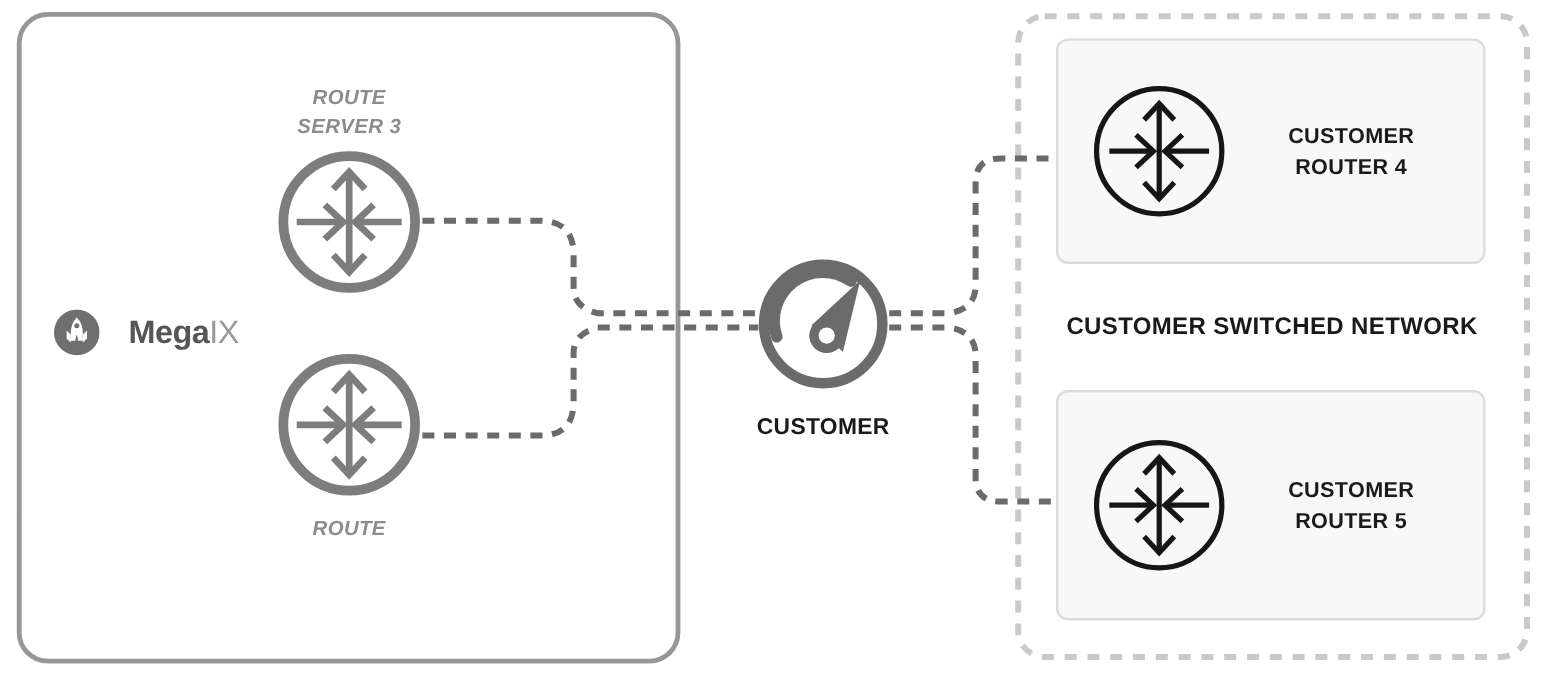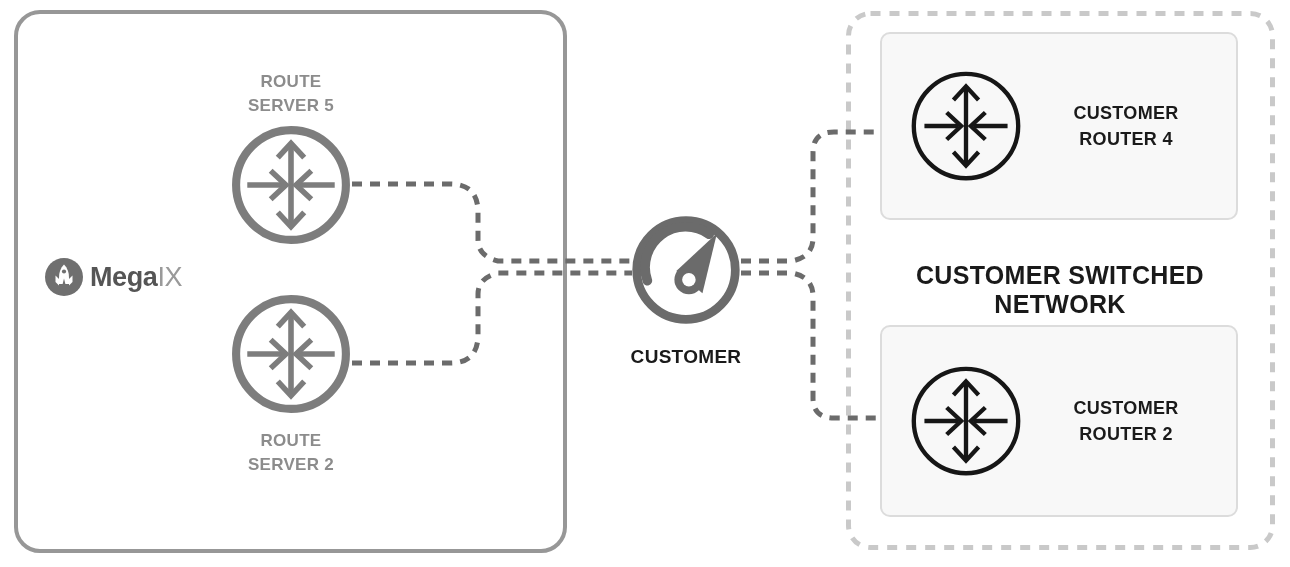--- a/index.html
+++ b/index.html
@@ -23,30 +23,31 @@
   .canvas{position:relative;width:1290px;height:567px;background:var(--bg);overflow:hidden;}
 
   
   .exchange-box{
     position:absolute;left:14px;top:10px;width:553px;height:543px;
     border:4px solid var(--exchange-border);border-radius:26px;background:transparent;
   }
 
   
   .brand{position:absolute;left:45px;top:258px;display:flex;align-items:center;gap:7px;}
-  .brand-text{font-size:27px;font-weight:700;color:var(--brand-primary);letter-spacing:-0.4px;line-height:38px;}
+  .brand-text{font-size:27px;font-weight:700;color:var(--brand-primary);letter-spacing:-0.4px;line-height:38px;margin-left:17px;}
   .brand-text .ix{font-weight:500;color:var(--brand-secondary);}
 
   
   .rs-group{position:absolute;width:170px;text-align:center;}
   .rs-group.rs1{left:206px;top:70px;}
   .rs-group.rs2{left:206px;top:293px;}
   .node-label{
     font-size:17px;font-weight:700;line-height:24px;letter-spacing:0.3px;
     color:var(--node-gray-label);
+    font-style:italic;
   }
   .rs1 .node-label{margin-bottom:6px;}
   .rs2 .node-label{margin-top:14px;}
   .router{display:block;margin:0 auto;}
   .router--gray{color:var(--node-gray);--ring-w:8;--arrow-w:5.5;}
   .router--black{color:var(--router-black);--ring-w:4.5;--arrow-w:4.5;}
 
   
   .connectors{position:absolute;left:0;top:0;width:1290px;height:567px;pointer-events:none;}
   .connector-path{fill:none;stroke:var(--connector);stroke-width:5;stroke-dasharray:10 8;}
@@ -64,21 +65,21 @@
     display:flex;align-items:center;padding-left:26px;
   }
   .inner-box.box1{top:32px;height:188px;}
   .inner-box.box2{top:325px;height:192px;}
   .router-label{
     flex:1;text-align:center;padding-right:8px;
     font-size:18px;font-weight:700;line-height:26px;letter-spacing:0.3px;color:var(--text-dark);
   }
   .network-title{
     position:absolute;left:848px;top:261px;width:424px;text-align:center;
-    font-size:25px;font-weight:700;letter-spacing:0.3px;color:var(--text-dark);
+    font-size:20px;font-weight:700;letter-spacing:0.3px;color:var(--text-dark);
   }
 </style>
 </head>
 <body>
 
 <svg width="0" height="0" style="position:absolute" aria-hidden="true">
   <defs>
     <symbol id="router-glyph" viewBox="0 0 120 120">
       <circle cx="60" cy="60" r="54" fill="none" stroke="currentColor" style="stroke-width:var(--ring-w,6)"></circle>
       <g fill="none" stroke="currentColor" stroke-linejoin="miter" style="stroke-width:var(--arrow-w,6)">
@@ -114,34 +115,33 @@
       <path fill="#ffffff" d="M27.5 17.5 L24 21 L24 27.5 L27.5 24 Z"></path>
       <path fill="var(--brand-circle)" d="M17.6 26 L19 20.5 L20.4 26 Z"></path>
       <circle cx="19" cy="13.5" r="2.1" fill="var(--brand-circle)"></circle>
     </svg>
     <div class="brand-text"><span>Mega</span><span class="ix">IX</span></div>
   </div>
 
   <div class="rs-group rs1">
     <div class="node-label">
       <div>ROUTE</div>
-      <div>SERVER 5</div>
+      <div>SERVER 3</div>
     </div>
     <svg class="router router--gray" width="122" height="122">
       <use href="#router-glyph"></use>
     </svg>
   </div>
 
   <div class="rs-group rs2">
     <svg class="router router--gray" width="122" height="122">
       <use href="#router-glyph"></use>
     </svg>
     <div class="node-label">
       <div>ROUTE</div>
-      <div>SERVER 2</div>
     </div>
   </div>
 
   <div class="port-group">
     <svg class="gauge" width="116" height="116" viewBox="0 0 120 120">
       <circle cx="60" cy="60" r="51" fill="#ffffff" stroke="currentColor" stroke-width="9"></circle>
       <path d="M20 71 A42 42 0 0 1 84 23" fill="none" stroke="currentColor" stroke-width="10" stroke-linecap="round"></path>
       <circle cx="63" cy="70" r="15" fill="currentColor"></circle>
       <polygon points="92,22 50,61 77,84" fill="currentColor"></polygon>
       <circle cx="63" cy="70" r="7" fill="#ffffff"></circle>
@@ -160,19 +160,19 @@
       <div>ROUTER 4</div>
     </div>
   </div>
 
   <div class="inner-box box2">
     <svg class="router router--black" width="116" height="116">
       <use href="#router-glyph"></use>
     </svg>
     <div class="router-label">
       <div>CUSTOMER</div>
-      <div>ROUTER 2</div>
+      <div>ROUTER 5</div>
     </div>
   </div>
 
   <div class="network-title">CUSTOMER SWITCHED NETWORK</div>
 
 </div>
 
 </body></html>

